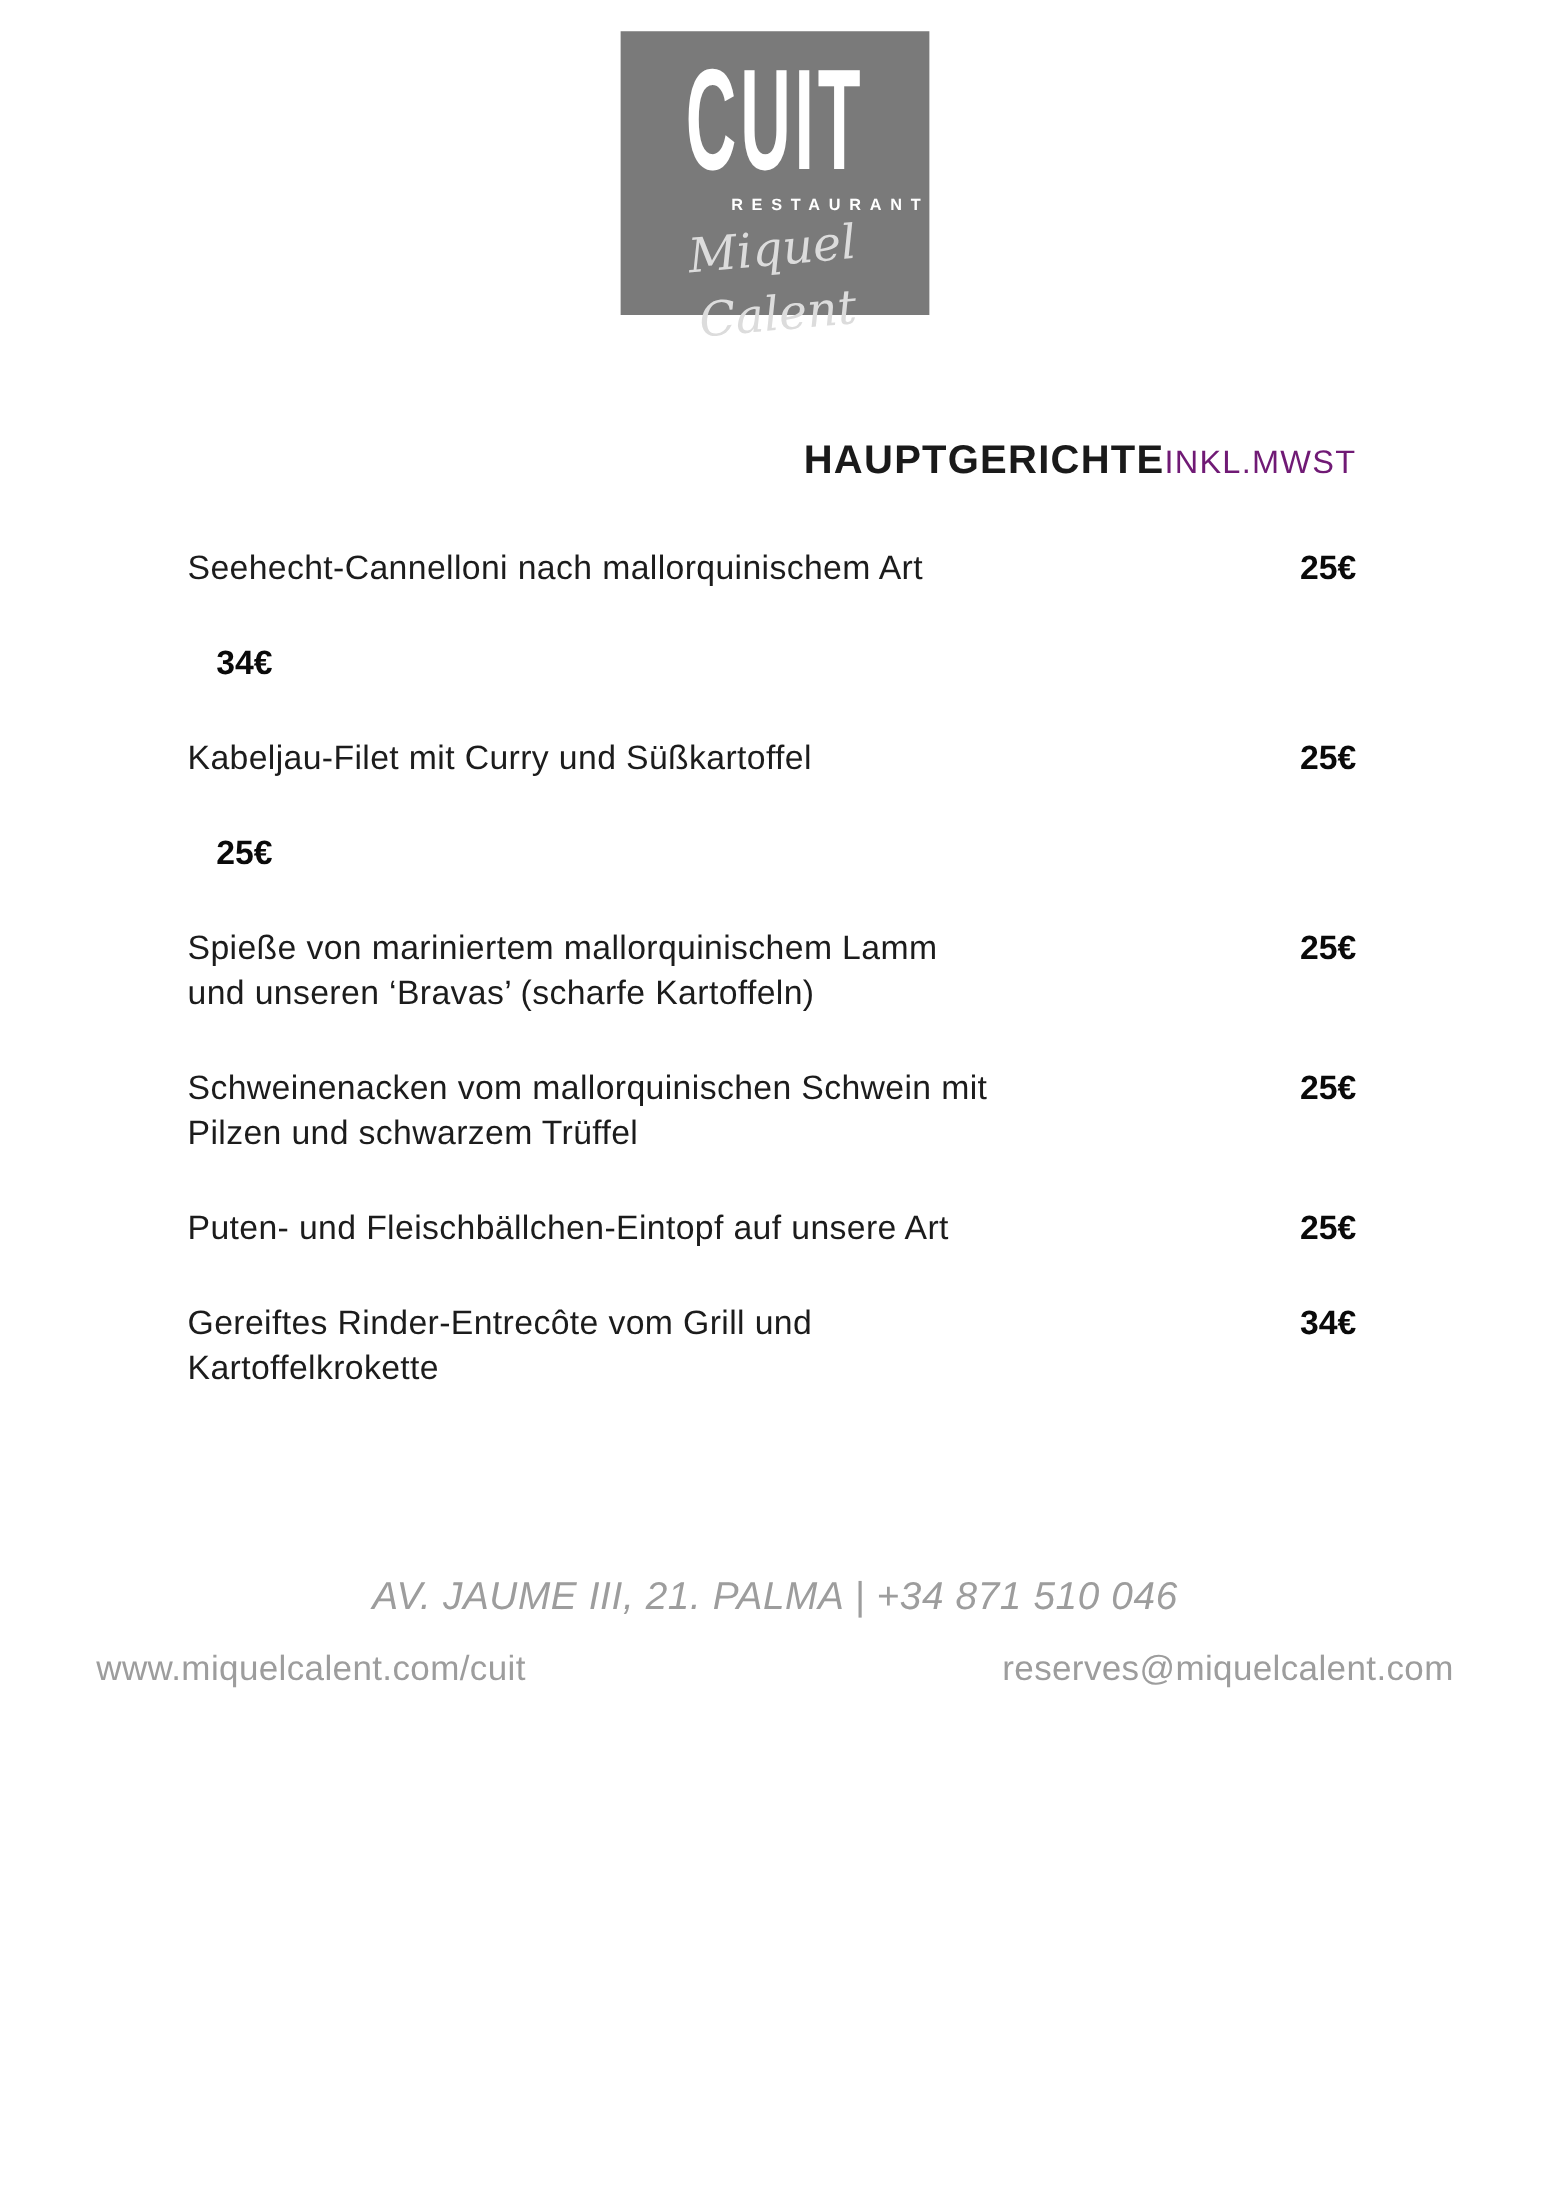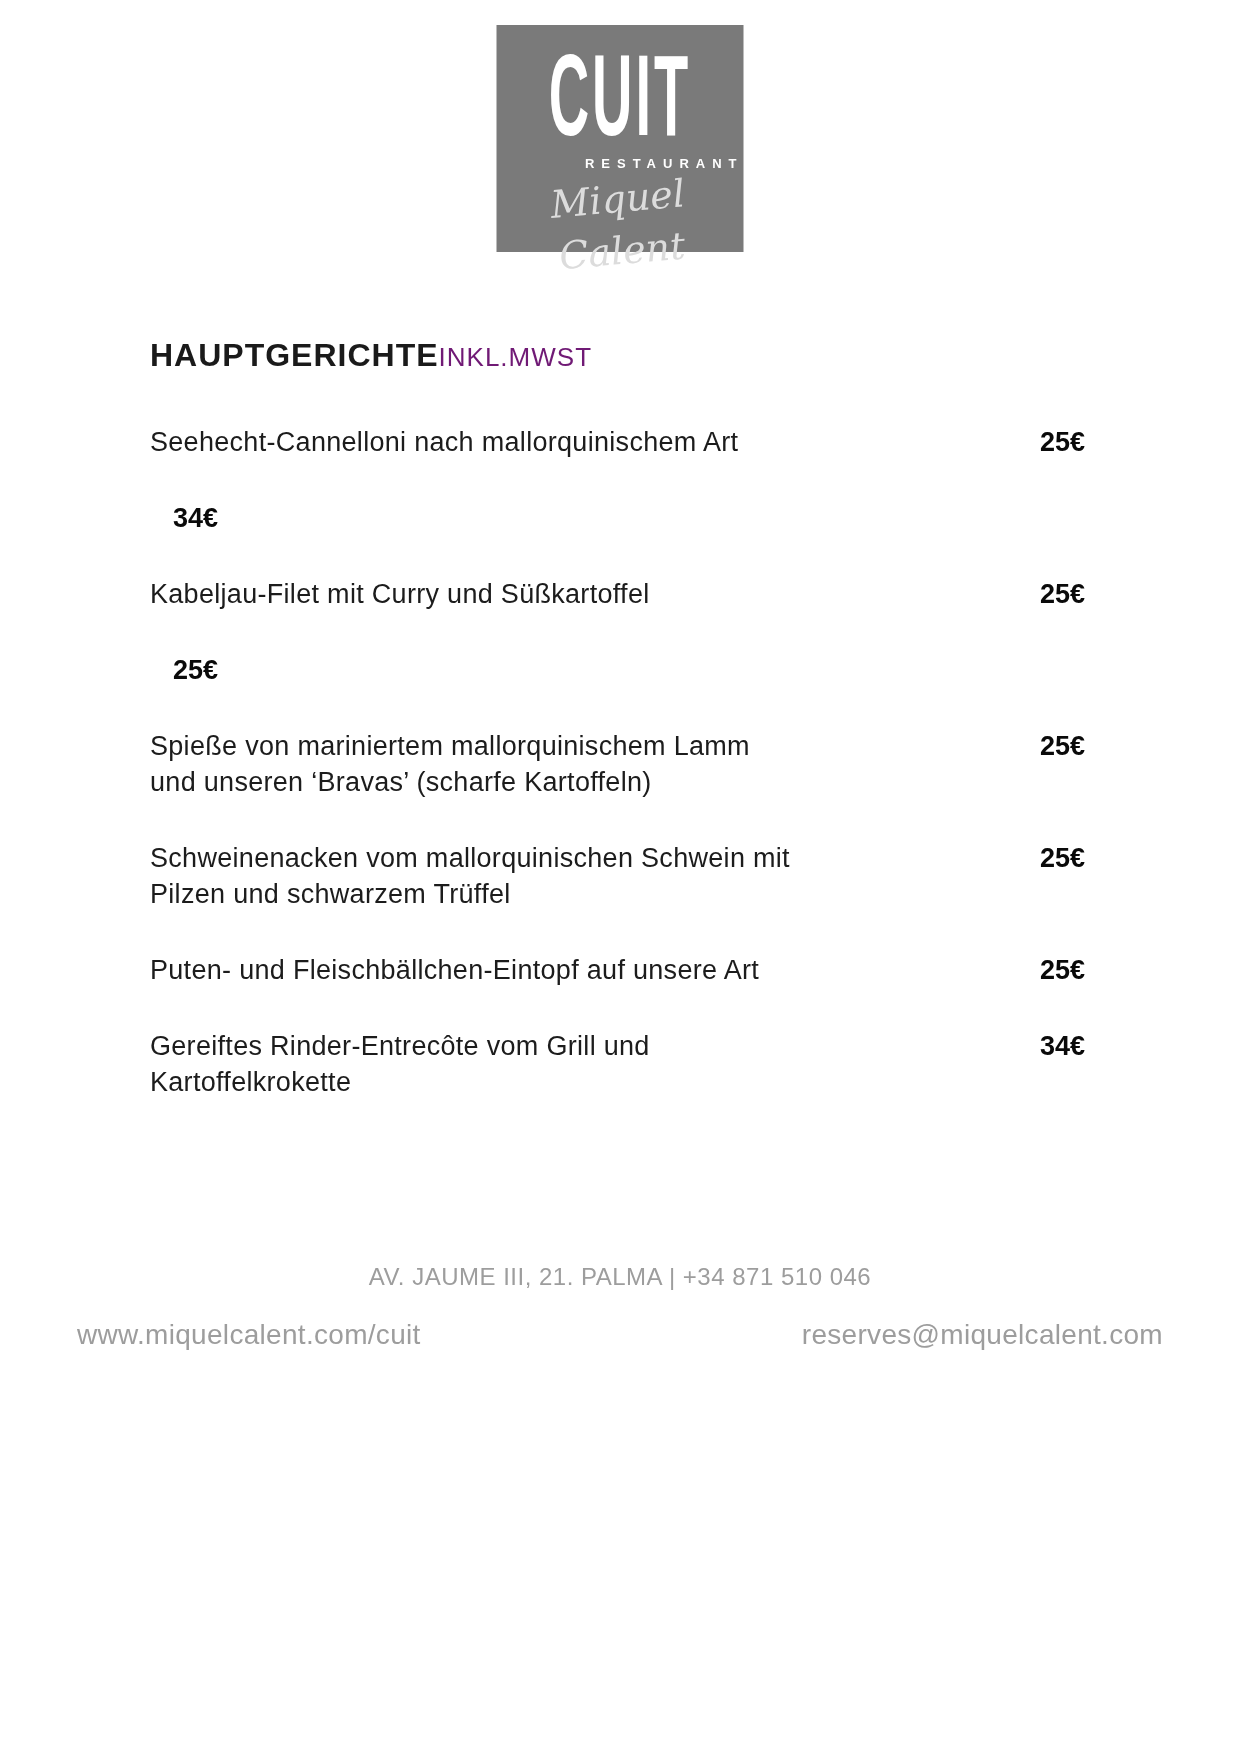--- a/index.html
+++ b/index.html
@@ -45,21 +45,21 @@
     font-style:italic;
     font-size:38px; line-height:52px;
     transform:rotate(-5deg);
   }
 
   
   .content {
     position:absolute; left:150px; right:155px; top:337px;
   }
   .heading-row {
-    display:flex; justify-content:flex-start; align-items:baseline;
+    display:flex; justify-content:flex-end; align-items:baseline;margin-top:12px;
   }
   .page-title {
     font-size:32px; line-height:36px;
     font-weight:800; letter-spacing:1px;
     color:#1a1a1a;
   }
   .tax-note {
     font-size:26px; line-height:30px;
     font-weight:400; letter-spacing:1px;
     color:#701a75;
@@ -84,23 +84,24 @@
     margin-left:23px;
   }
 
   
   .footer {
     position:absolute; left:0; right:0; bottom:64px;
     color:#9d9d9d;
   }
   .footer-address {
     text-align:center;
-    font-size:24px; line-height:30px;
+    font-size:31px; line-height:30px;
     letter-spacing:0.5px;
     margin-bottom:14px;
+    font-style:italic;
   }
   .footer-links {
     display:flex; justify-content:space-between;
     padding:0 77px;
     font-size:28px; line-height:30px;
     letter-spacing:0.3px;
     margin-top:28px;
   }
 </style>
 </head>

